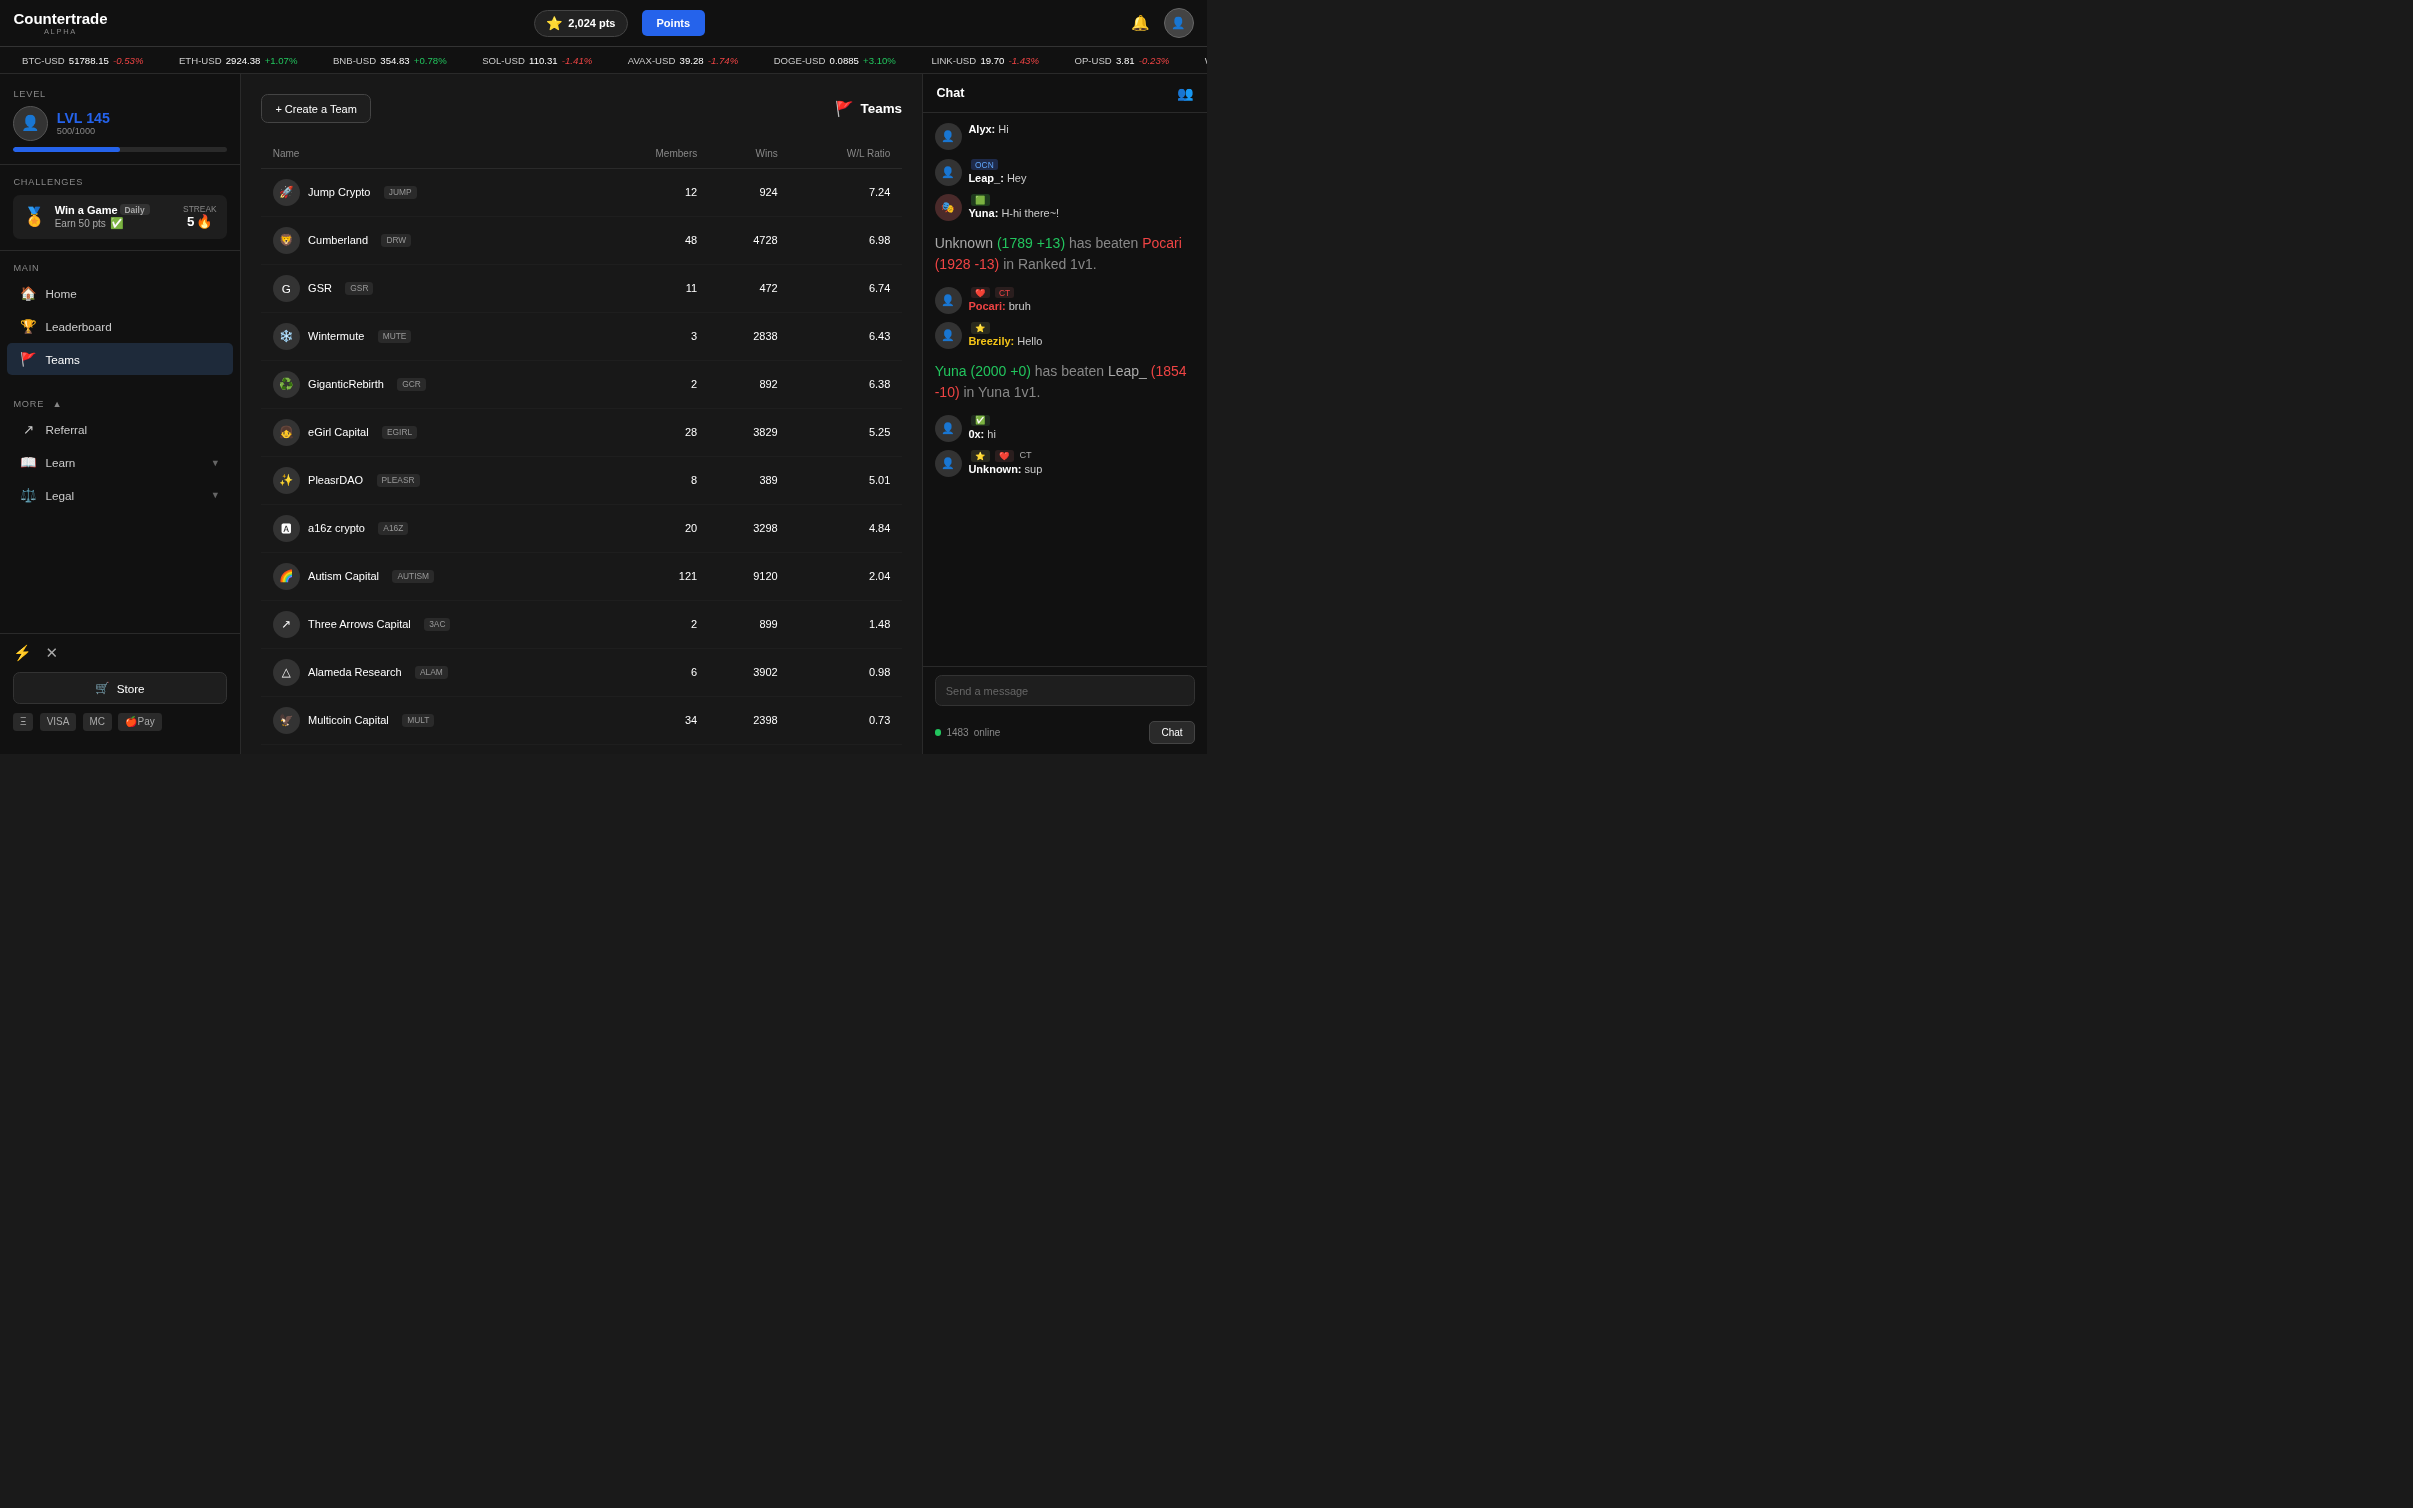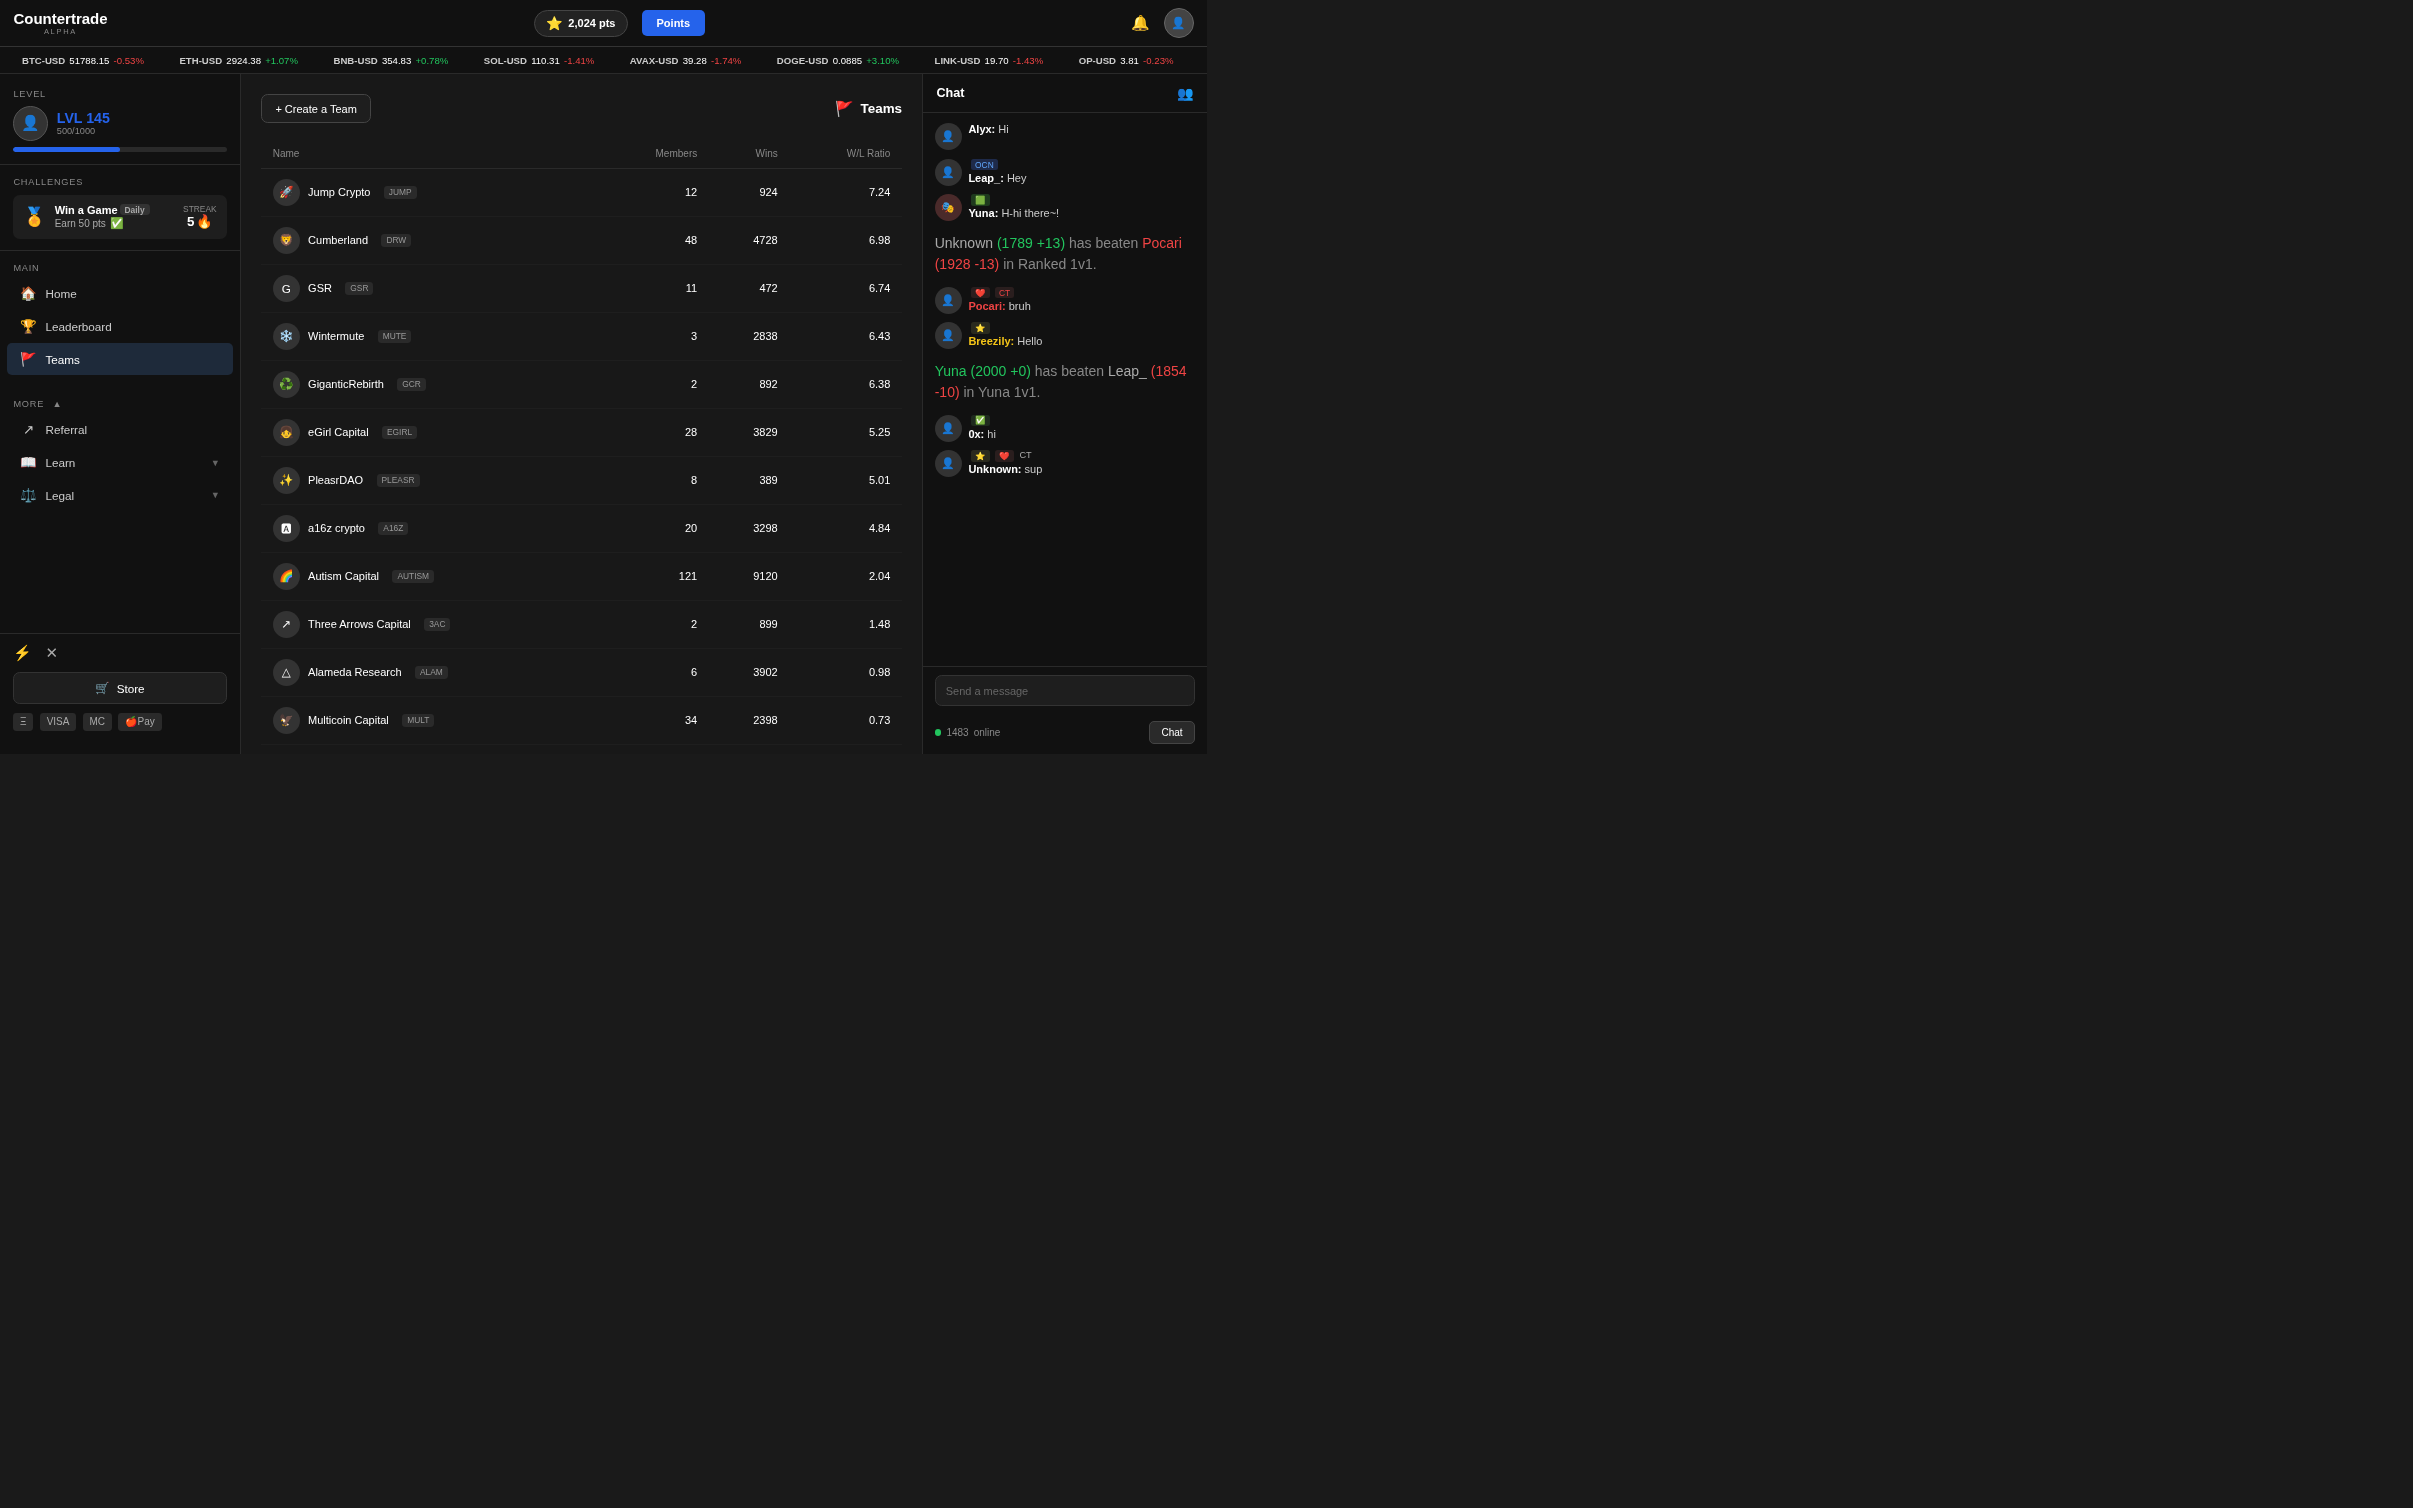--- a/index.html
+++ b/index.html
@@ -55,24 +55,24 @@
       height: 27px;
       display: flex;
       align-items: center;
       overflow: hidden;
       white-space: nowrap;
       font-size: 9.6px;
       padding: 0 10px;
       gap: 23.5px;
     }
     .ticker-item { display: flex; align-items: center; gap: 4.2px; flex-shrink: 0; }
-    .ticker-pair { color: #ccc; font-weight: 700; padding-left: 12px; }
+    .ticker-pair { color: #ccc; font-weight: 400; padding-left: 12px; }
     .ticker-price { color: #fff; }
     .positive { color: #22c55e; }
-    .negative { color: #ef4444; }
+    .negative { color: #ef4444; font-style: italic; }
 
     
     .main-layout {
       display: flex;
       height: calc(754px - 47px - 27px);
     }
 
     
     .sidebar {
       width: 241px;

